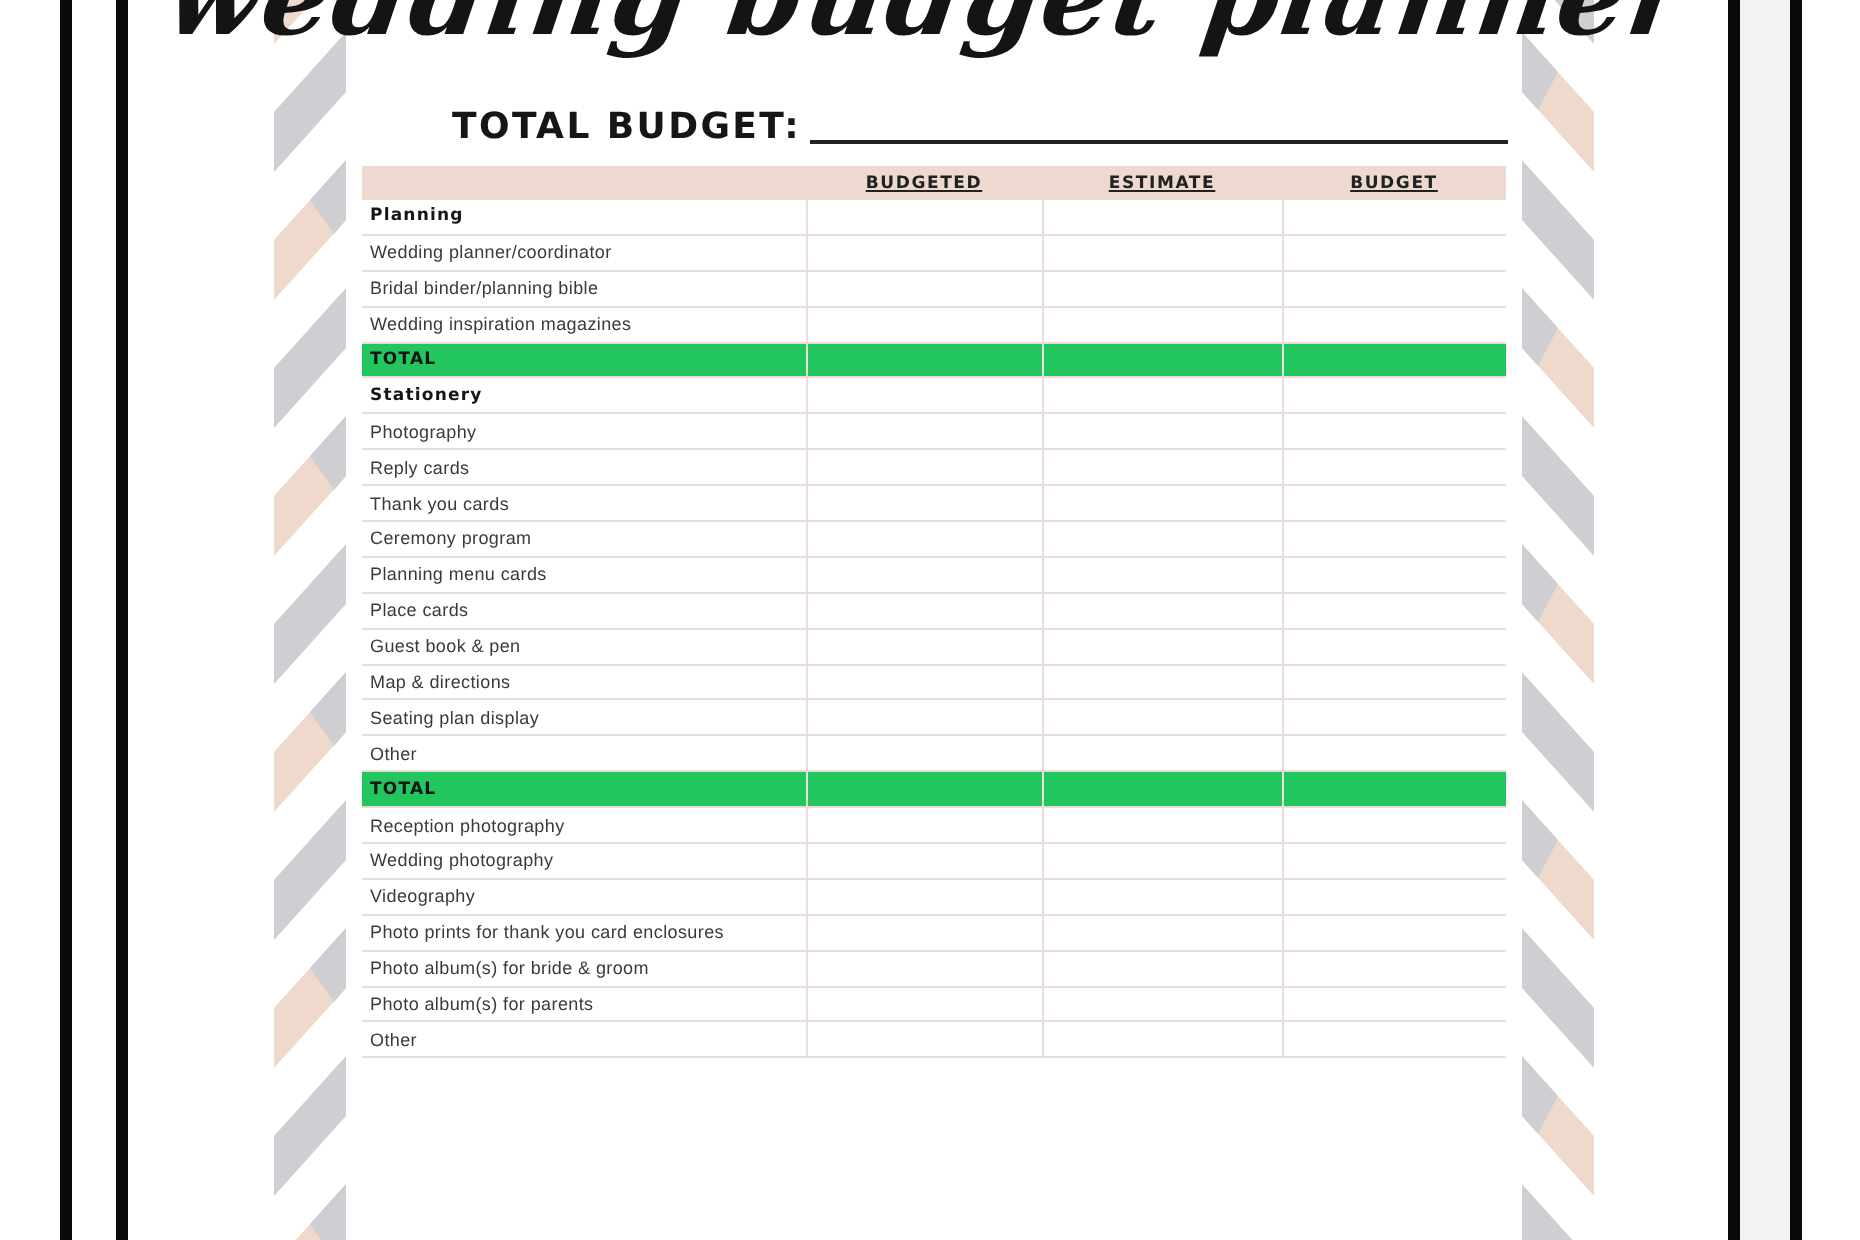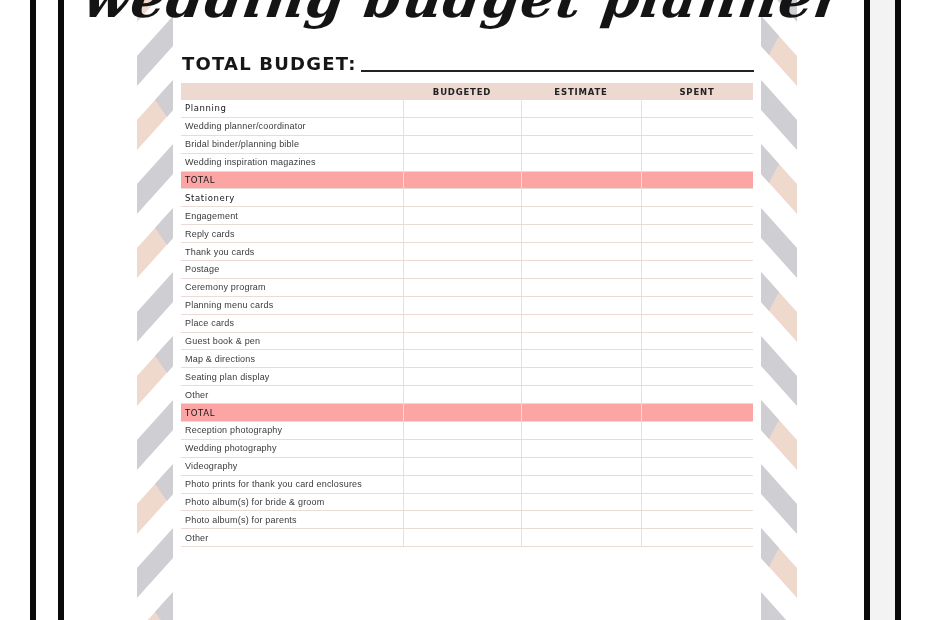--- a/index.html
+++ b/index.html
@@ -30,45 +30,45 @@
       font-size: 54px; letter-spacing: 1px; color: #141414;
       transform: skewX(-8deg);
     }
 
     .total-budget {
       position: absolute; left: 118px; top: 52px; width: 572px; height: 22px;
       display: flex; align-items: flex-end;
     }
     .total-budget-label {
       font-family: "DejaVu Sans", sans-serif; font-weight: bold; font-size: 18px;
-      letter-spacing: 1.2px; color: #161616; white-space: nowrap; line-height: 20px;
+      letter-spacing: 1.2px; color: #161616; white-space: nowrap; line-height: 20px; margin-left: 44px;
     }
     .total-budget-line { flex: 1; border-bottom: 2px solid #222; margin-left: 4px; margin-bottom: 2px; height: 1px; }
 
     .table { position: absolute; left: 117px; top: 83px; width: 572px; }
     .thead {
       display: grid; grid-template-columns: 222px 118px 120px 112px;
       height: 17px; background: #edd9cf; align-items: center;
     }
     .th {
       font-family: "DejaVu Sans", sans-serif; font-weight: bold;
-      font-size: 8.5px; letter-spacing: 0.8px; color: #222; text-align: center;
+      font-size: 8.5px; letter-spacing: 0.8px; color: #222; text-align: center; text-decoration: underline;
     }
     .row {
       display: grid; grid-template-columns: 222px 118px 120px 112px;
       height: 17.9px; border-bottom: 1px solid #e9dcd6; box-sizing: border-box;
       align-items: center;
     }
-    .row.total { background: #fca5a5; }
+    .row.total { background: #22c55e; }
     .cell-label {
       font-size: 9px; color: #3a3a3a; padding-left: 4px; white-space: nowrap; overflow: hidden;
       letter-spacing: 0.2px;
     }
     .row.section .cell-label, .row.total .cell-label {
-      font-family: "DejaVu Sans", sans-serif; font-weight: normal; font-size: 8.5px; color: #161616; letter-spacing: 0.6px;
+      font-family: "DejaVu Sans", sans-serif; font-weight: bold; font-size: 8.5px; color: #161616; letter-spacing: 0.6px;
     }
     .cell { height: 100%; border-left: 1px solid #eadfda; box-sizing: border-box; }
   </style>
 </head>
 <body>
 
 <div class="frame-line fl-1"></div>
 <div class="frame-line fl-2"></div>
 <div class="fr-gap"></div>
 <div class="frame-line fr-1"></div>
@@ -126,21 +126,21 @@
   <div class="total-budget">
     <span class="total-budget-label">TOTAL BUDGET:</span>
     <span class="total-budget-line"></span>
   </div>
 
   <div class="table">
     <div class="thead">
       <div class="th"></div>
       <div class="th">BUDGETED</div>
       <div class="th">ESTIMATE</div>
-      <div class="th">SPENT</div>
+      <div class="th">BUDGET</div>
     </div>
     <div id="tbody">
         <div class="row section">
           <div class="cell-label">Planning</div>
           <div class="cell"></div>
           <div class="cell"></div>
           <div class="cell"></div>
         </div>
         <div class="row item">
           <div class="cell-label">Wedding planner/coordinator</div>
@@ -166,39 +166,33 @@
           <div class="cell"></div>
           <div class="cell"></div>
         </div>
         <div class="row section">
           <div class="cell-label">Stationery</div>
           <div class="cell"></div>
           <div class="cell"></div>
           <div class="cell"></div>
         </div>
         <div class="row item">
-          <div class="cell-label">Engagement</div>
+          <div class="cell-label">Photography</div>
           <div class="cell"></div>
           <div class="cell"></div>
           <div class="cell"></div>
         </div>
         <div class="row item">
           <div class="cell-label">Reply cards</div>
           <div class="cell"></div>
           <div class="cell"></div>
           <div class="cell"></div>
         </div>
         <div class="row item">
           <div class="cell-label">Thank you cards</div>
-          <div class="cell"></div>
-          <div class="cell"></div>
-          <div class="cell"></div>
-        </div>
-        <div class="row item">
-          <div class="cell-label">Postage</div>
           <div class="cell"></div>
           <div class="cell"></div>
           <div class="cell"></div>
         </div>
         <div class="row item">
           <div class="cell-label">Ceremony program</div>
           <div class="cell"></div>
           <div class="cell"></div>
           <div class="cell"></div>
         </div>

